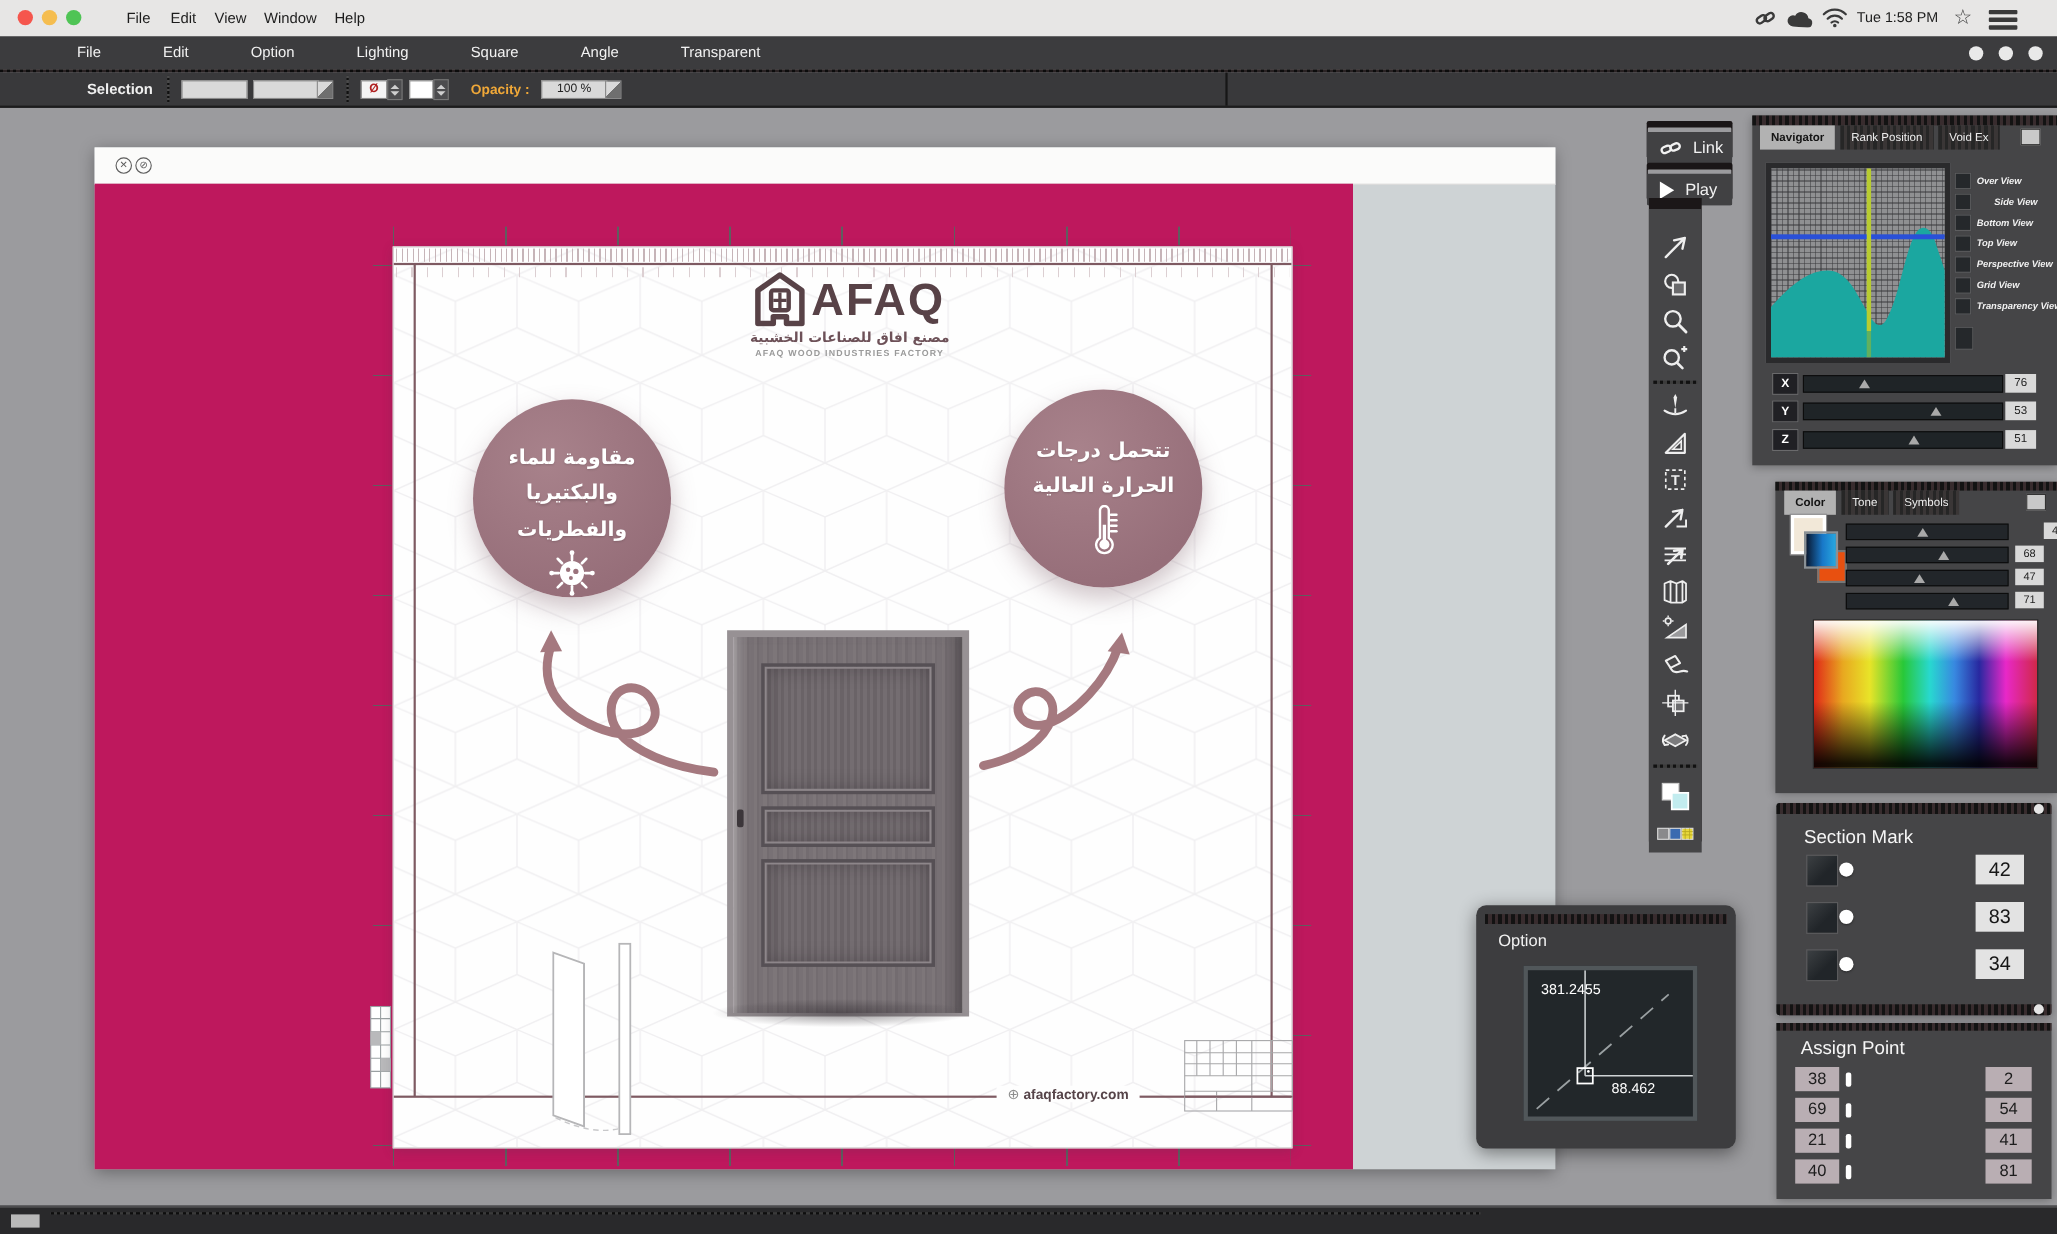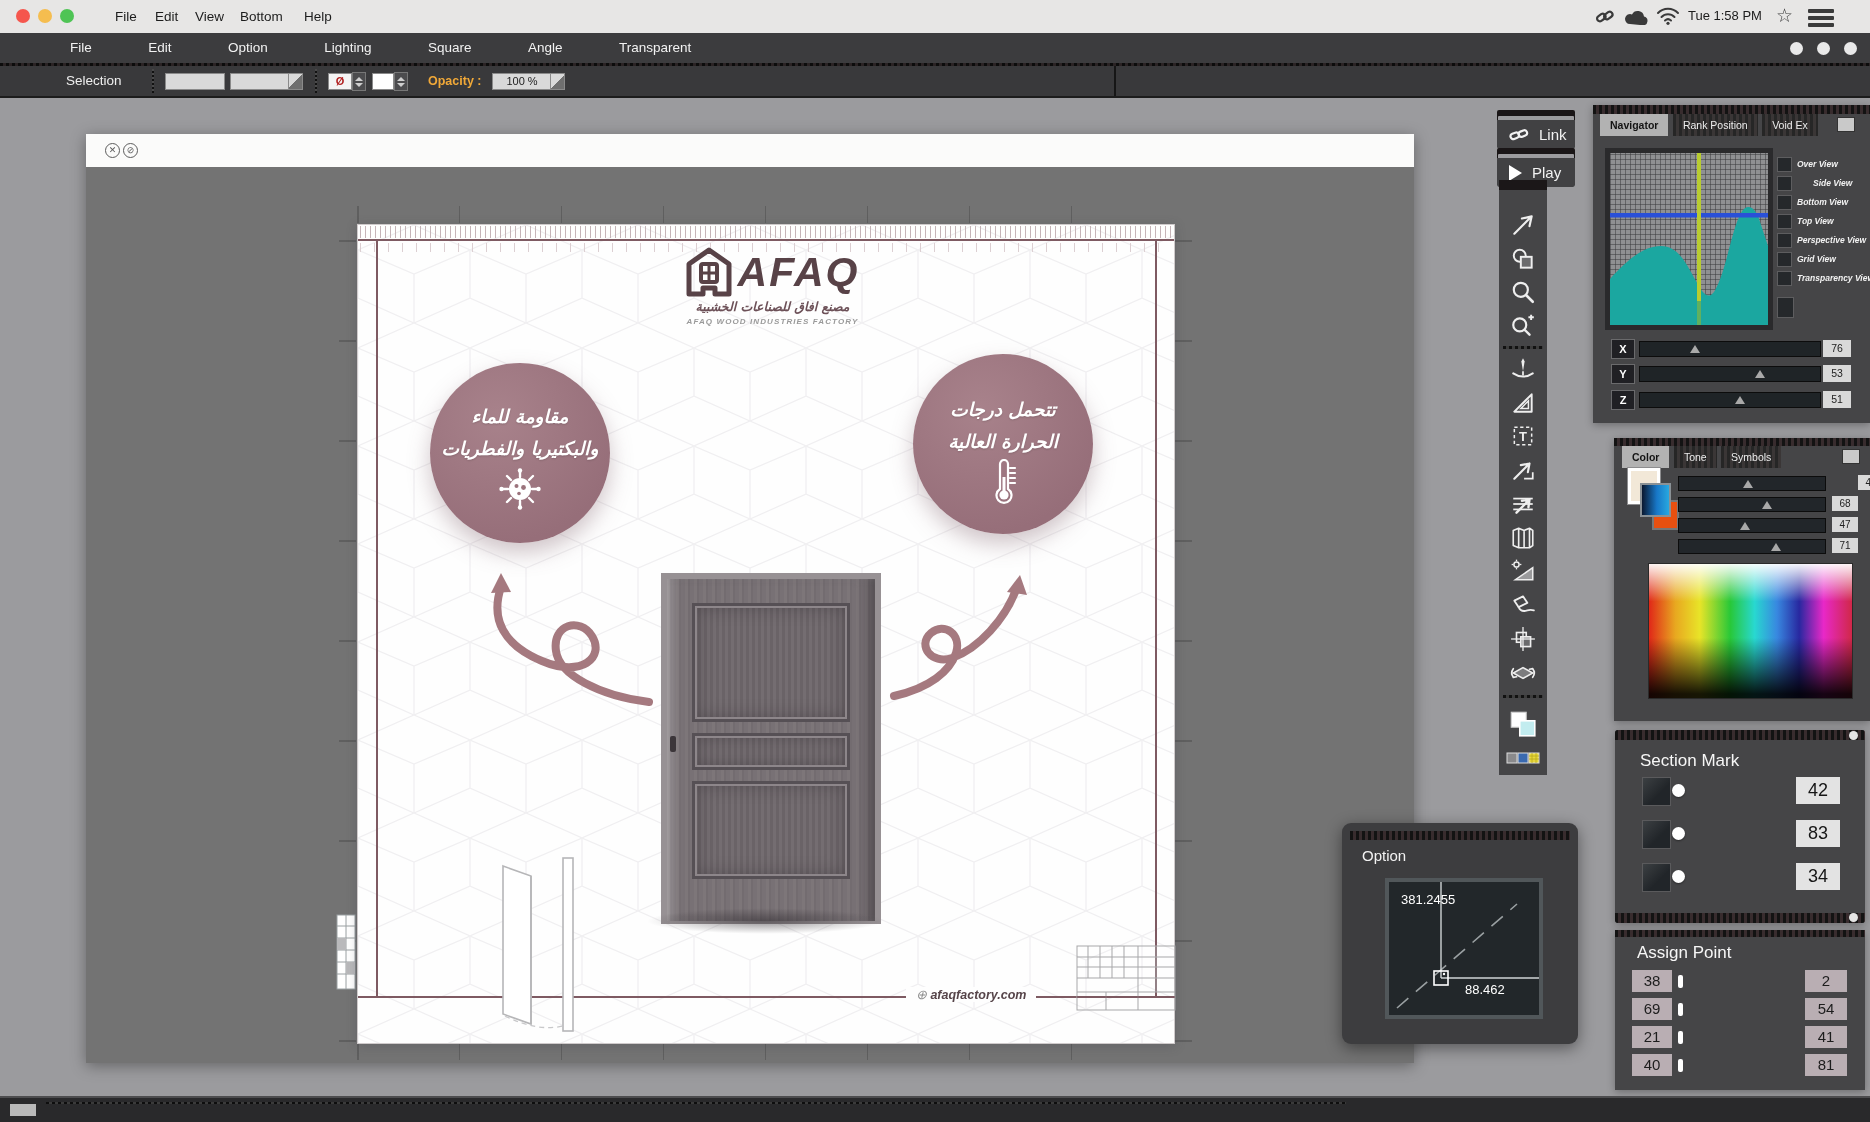--- a/index.html
+++ b/index.html
@@ -26,21 +26,21 @@
   .tb-corner{width:13px;height:15px;top:7px;border:1px solid #8a8a8a;background:linear-gradient(135deg,#d9d9d9 50%,#6f6f6f 50%);}
   .tb-step{width:12px;height:17px;top:6px;background:#4c4c4e;border:1px solid #777;display:flex;flex-direction:column;align-items:center;justify-content:center;gap:2px;}
   .tri-up{width:0;height:0;border-left:4px solid transparent;border-right:4px solid transparent;border-bottom:4px solid #cfcfcf;}
   .tri-dn{width:0;height:0;border-left:4px solid transparent;border-right:4px solid transparent;border-top:4px solid #cfcfcf;}
   .opacity-label{color:#f0a838;font-size:12.5px;font-weight:bold;top:8px;}
   .tb-val{font-size:11px;color:#222;text-align:center;line-height:15px;}
   
   .window{left:86px;top:134px;width:1328px;height:929px;background:#ced3d5;box-shadow:0 3px 14px rgba(0,0,0,.35);}
   .titlebar{left:0;top:0;width:1328px;height:33px;background:#fbfbfa;border-bottom:1px solid #d5d5d5;}
   .circbtn{width:13px;height:13px;border-radius:50%;border:1.5px solid #5c5c5c;color:#5c5c5c;font-size:9px;line-height:12px;text-align:center;top:9px;}
-  .canvas{left:0;top:33px;width:1328px;height:896px;background:#737373;overflow:hidden;font-style:italic;}
+  .canvas{left:0;top:33px;width:1144px;height:896px;background:#be185d;overflow:hidden;}
   .tickrow{background:repeating-linear-gradient(90deg,#5f5f5f 0 1.5px,transparent 1.5px 102px);}
   .tickcol{background:repeating-linear-gradient(0deg,#5f5f5f 0 1.5px,transparent 1.5px 100px);}
   
   .artboard{left:271px;top:57px;width:816px;height:818px;background:#fefefe;border:1px solid #cfcacb;box-shadow:0 2px 10px rgba(60,60,70,.25);}
   .ab-ticks-top{left:2px;top:1px;width:812px;height:12px;background:repeating-linear-gradient(90deg,#c6b4b8 0 1px,transparent 1px 5px);}
   .ab-ticks-sub{left:2px;top:18px;width:812px;height:9px;background:repeating-linear-gradient(90deg,#dccfd2 0 1px,transparent 1px 14px);}
   .ab-line{background:#7e5a62;}
   .logo{left:322px;top:22px;width:185px;text-align:center;}
   .logo-row{display:flex;align-items:center;justify-content:center;gap:6px;}
   .logo-word{font-size:41px;font-weight:bold;color:#584247;letter-spacing:2px;font-family:"Liberation Sans",sans-serif;}
@@ -100,21 +100,21 @@
 
 <div id="app">
 
   <div class="abs macbar">
     <span class="abs tl" style="left:16px;background:#f5564d;"></span>
     <span class="abs tl" style="left:38px;background:#f5bd4f;"></span>
     <span class="abs tl" style="left:60px;background:#4fc455;"></span>
     <span class="abs mmenu" style="left:103px;">File</span>
     <span class="abs mmenu" style="left:143px;">Edit</span>
     <span class="abs mmenu" style="left:183px;">View</span>
-    <span class="abs mmenu" style="left:228px;">Bottom</span>
+    <span class="abs mmenu" style="left:228px;">Window</span>
     <span class="abs mmenu" style="left:292px;">Help</span>
     <span class="abs statusicon" style="left:1594px;">
       <svg width="22" height="20" viewBox="0 0 22 20">
           <g fill="none" stroke="#3a3a3a" stroke-width="2.2" stroke-linecap="round">
             <rect x="3" y="8" width="9" height="5.5" rx="2.7" transform="rotate(-35 7 11)"></rect>
             <rect x="10" y="6" width="9" height="5.5" rx="2.7" transform="rotate(-35 14 9)"></rect>
           </g>
         </svg>
     </span>
     <span class="abs statusicon" style="left:1624px;top:8px;">
@@ -149,21 +149,21 @@
     <span class="appmenu-item">Square</span>
     <span class="appmenu-item">Angle</span>
     <span class="appmenu-item">Transparent</span>
     <span class="abs win-dot" style="left:1790px;"></span>
     <span class="abs win-dot" style="left:1817px;"></span>
     <span class="abs win-dot" style="left:1844px;"></span>
   </div>
   <div class="abs appmenu-sep"></div>
 
   <div class="abs toolbar">
-    <span class="abs tb-label" style="left:66px;">Selection</span>
+    <span class="abs tb-label" style="left:79px;font-weight:bold;">Selection</span>
     <span class="abs tb-vdiv" style="left:152px;"></span>
     <span class="abs tb-box" style="left:165px;width:58px;"></span>
     <span class="abs tb-box" style="left:230px;width:58px;"></span>
     <span class="abs tb-corner" style="left:288px;"></span>
     <span class="abs tb-vdiv" style="left:315px;"></span>
     <span class="abs tb-box tb-val" style="left:328px;width:22px;background:#f4f4f4;color:#b02020;font-weight:bold;">Ø</span>
     <span class="abs tb-step" style="left:352px;">
         <i class="tri-up"></i>
         <i class="tri-dn"></i>
       </span>

